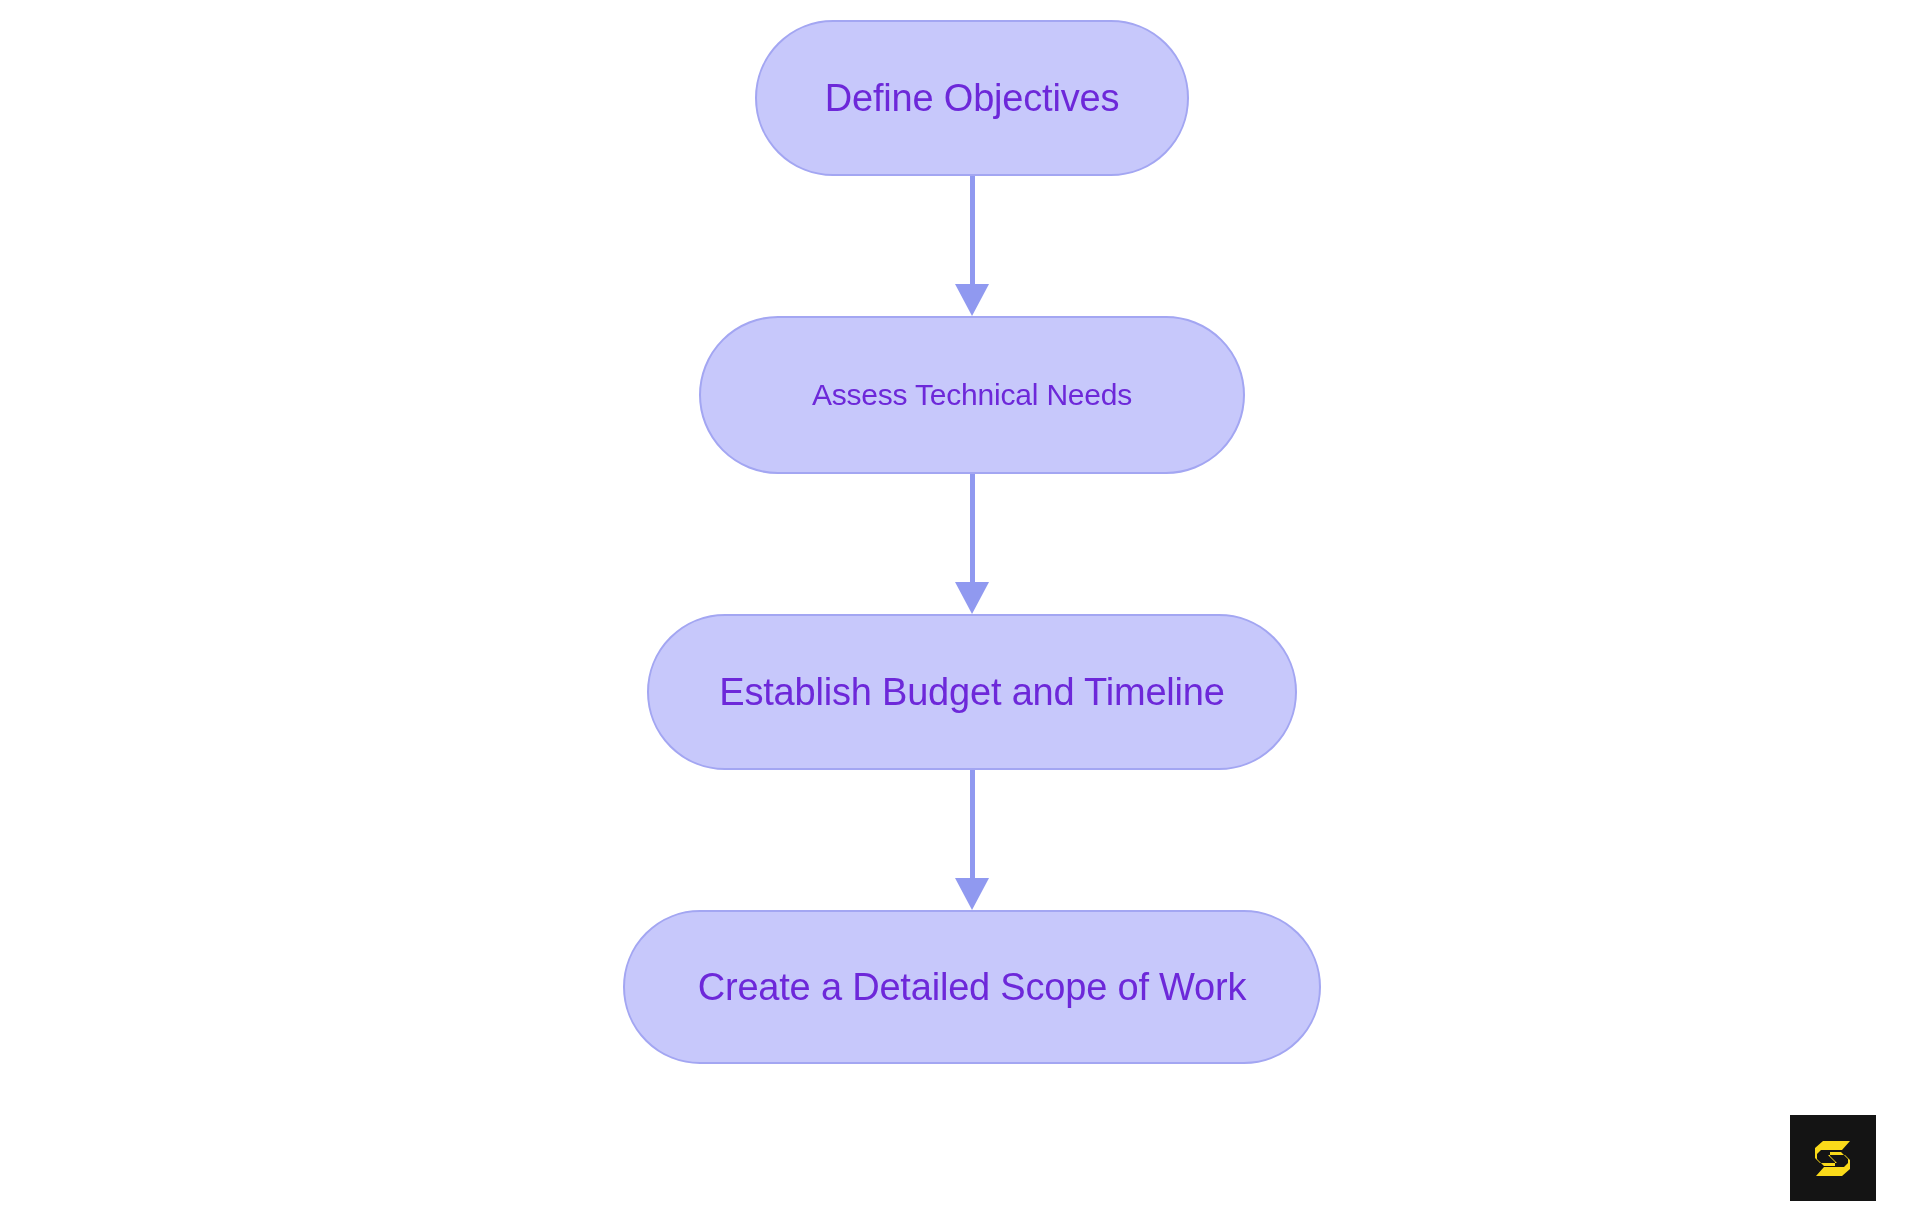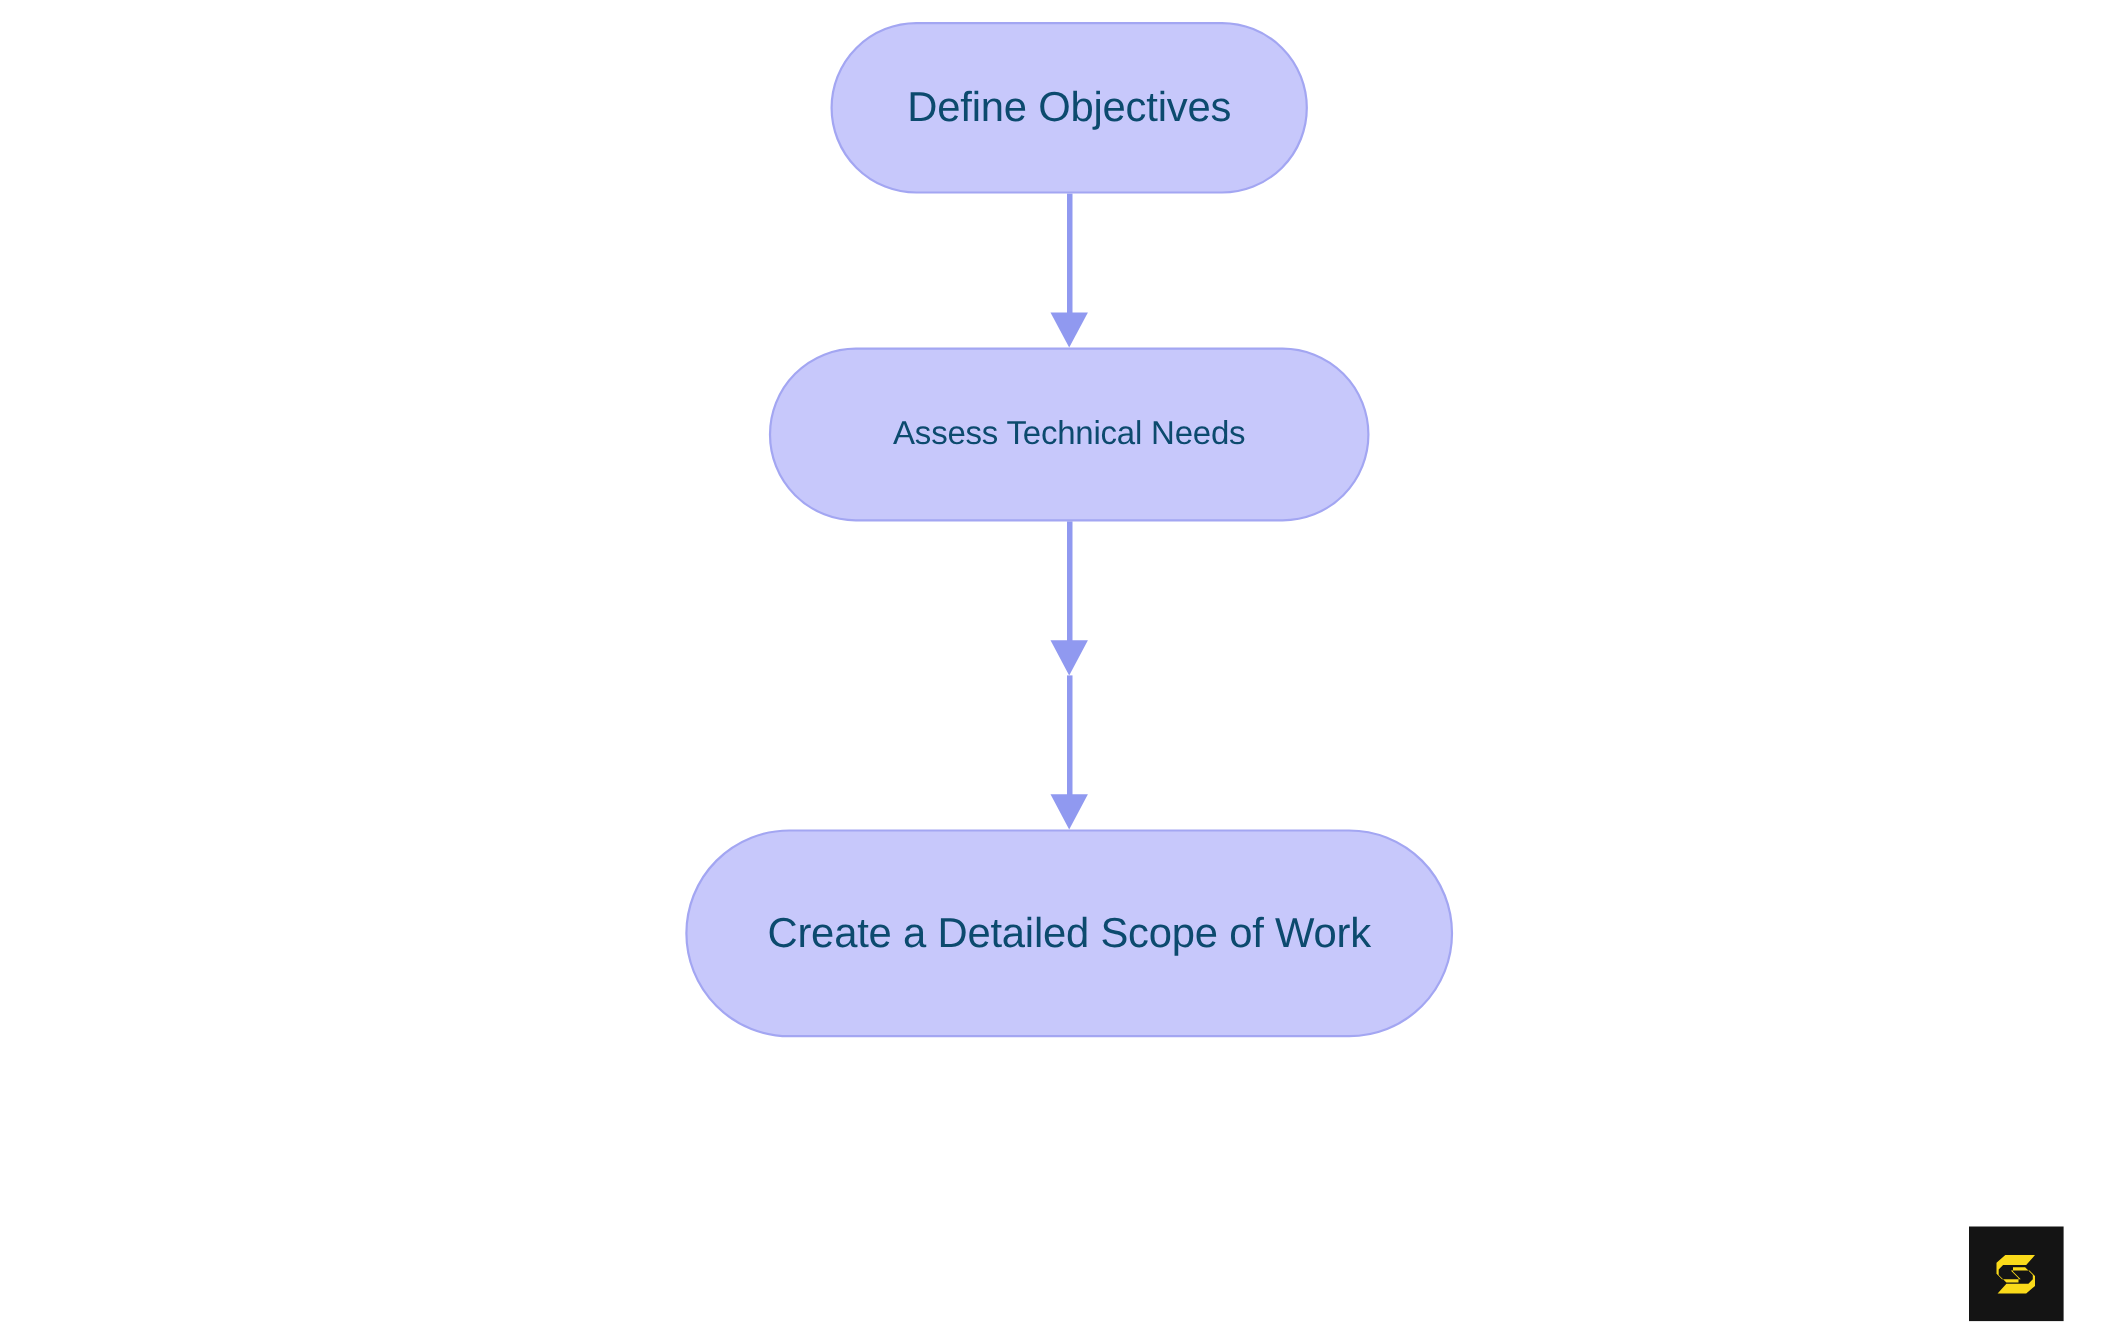--- a/index.html
+++ b/index.html
@@ -42,28 +42,28 @@
     align-items: center;
     justify-content: center;
     color: #3333dd;
     font-family: "Liberation Sans", sans-serif;
     font-weight: 400;
     letter-spacing: -0.2px;
     white-space: nowrap;
     user-select: none;
   }
   .node-label {
-    color: #0c4a6e;
+    color: #6d28d9;
     line-height: 1;
   }
 
   .node.n0 { width: 434px;  height: 156px; font-size: 38px; margin-top: 20px; }
   .node.n1 { width: 546px;  height: 158px; font-size: 30px; }
   .node.n2 { width: 650px;  height: 156px; font-size: 38px; }
-  .node.n3 { width: 698px;  height: 189px; font-size: 38px; }
+  .node.n3 { width: 698px;  height: 154px; font-size: 38px; }
 
   
   .connector {
     position: relative;
     width: 34px;
     display: flex;
     flex-direction: column;
     align-items: center;
     justify-content: flex-start;
   }
@@ -116,20 +116,23 @@
 
     <div class="node n1">
       <span class="node-label">Assess Technical Needs</span>
     </div>
 
     <div class="connector c1">
       <div class="shaft"></div>
       <div class="head"></div>
     </div>
 
+    <div class="node n2">
+      <span class="node-label">Establish Budget and Timeline</span>
+    </div>
 
     <div class="connector c2">
       <div class="shaft"></div>
       <div class="head"></div>
     </div>
 
     <div class="node n3">
       <span class="node-label">Create a Detailed Scope of Work</span>
     </div>
 

